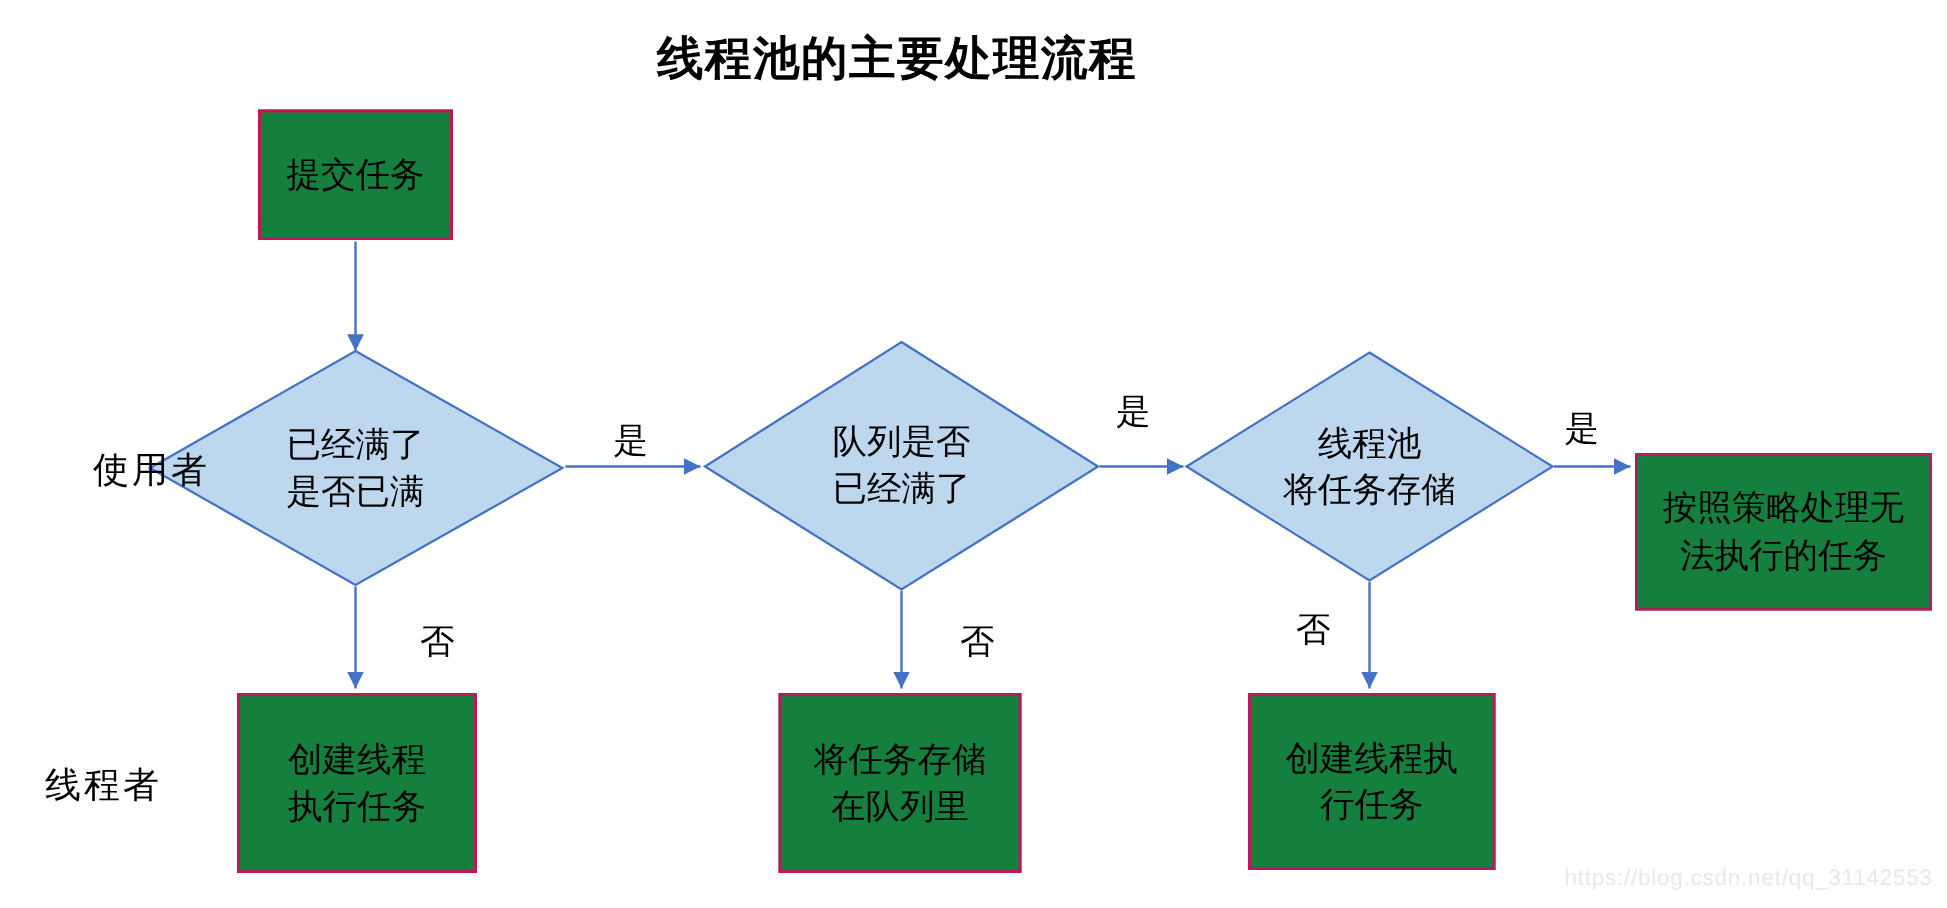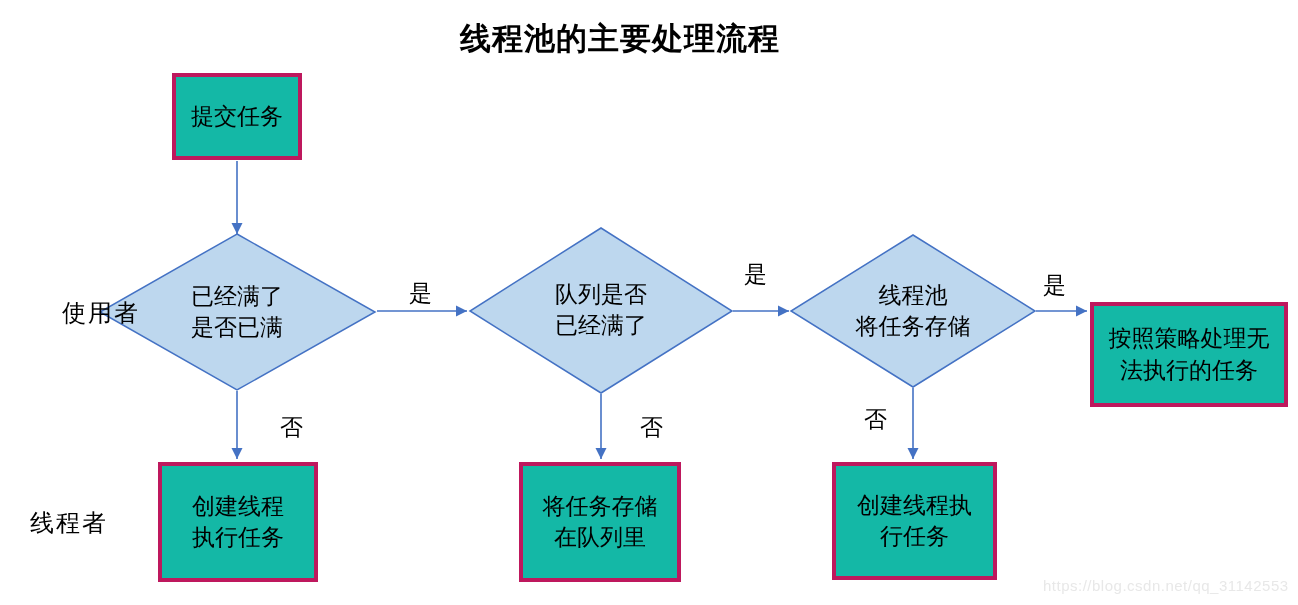--- a/index.html
+++ b/index.html
@@ -18,41 +18,40 @@
   .title {
     position: absolute;
     left: 0;
     top: 18px;
     width: 1196px;
     text-align: center;
     font-size: 31px;
     font-weight: bold;
     color: #000000;
     letter-spacing: 1px;
-    margin-left: 22px;
   }
   .svg-layer {
     position: absolute;
     left: 0;
     top: 0;
   }
   .node {
     position: absolute;
     display: flex;
     align-items: center;
     justify-content: center;
     text-align: center;
     font-size: 23px;
     line-height: 1.35;
     color: #000000;
     white-space: pre-line;
   }
   .rect-node {
-    background: #14b8a6;
-    border: 4px solid #be185d;
+    background: #15803d;
+    border: 2px solid #be185d;
     box-sizing: border-box;
   }
   .diamond-label {
     background: transparent;
   }
   .edge-label {
     position: absolute;
     font-size: 23px;
     color: #000000;
   }

